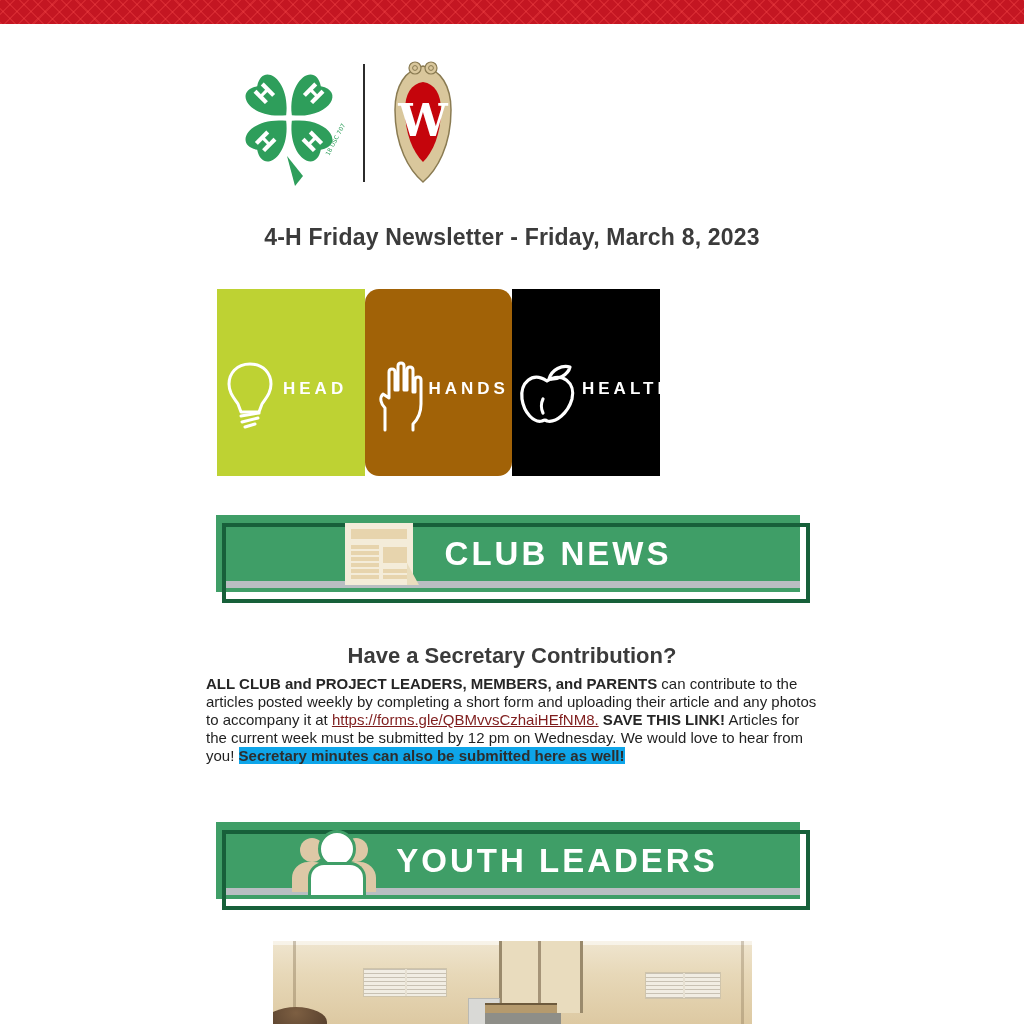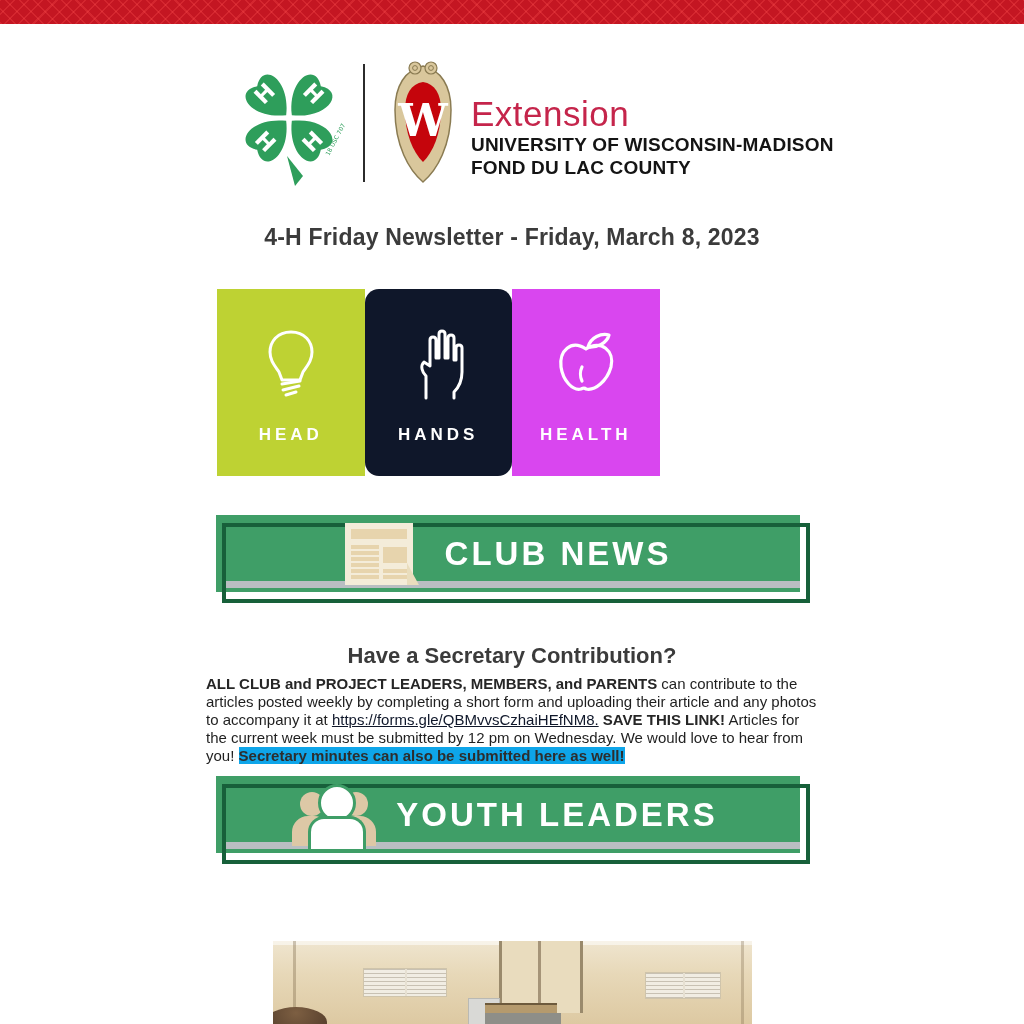--- a/index.html
+++ b/index.html
@@ -23,21 +23,21 @@
   .wordmark{margin-left:8px;padding-top:28px;}
   .wm-extension{font-size:35px;color:#c5254b;letter-spacing:0.5px;line-height:38px;font-weight:400;}
   .wm-line{font-size:19px;font-weight:bold;color:#141414;line-height:23px;letter-spacing:0.2px;}
   
   .nl-title{
     position:absolute;left:0;top:224px;width:1024px;text-align:center;
     font-size:23px;font-weight:bold;color:#3b3b3b;letter-spacing:0.2px;
   }
   
   .pillars{position:absolute;left:217px;top:289px;width:590px;height:187px;display:flex;}
-  .pillar{width:147.5px;height:187px;display:flex;flex-direction:column;align-items:center;}
+  .pillar{width:147.5px;height:187px;display:flex;flex-direction:row;align-items:center;}
   .pillar-icon{margin-top:28px;height:96px;display:flex;align-items:center;justify-content:center;}
   .pillar-label{margin-top:12px;color:#ffffff;font-size:17px;font-weight:bold;letter-spacing:4px;}
   
   .banner{position:absolute;width:594px;height:88px;}
   .banner-green{position:absolute;left:0;top:0;width:584px;height:77px;background:#3f9e67;}
   .banner-frame{position:absolute;left:6px;top:8px;width:580px;height:72px;border:4px solid #17603a;}
   .banner-stripe{position:absolute;left:10px;top:66px;width:574px;height:7px;background:#b9bec2;}
   .banner-content{position:absolute;left:0;top:0;width:584px;height:77px;display:flex;align-items:center;justify-content:center;}
   .banner-label{color:#ffffff;font-size:33px;font-weight:bold;letter-spacing:3px;margin-left:26px;text-align:right;}
   
@@ -65,21 +65,21 @@
   
   .contrib-heading{
     position:absolute;left:0;top:643px;width:1024px;text-align:center;
     font-size:22px;font-weight:bold;color:#3b3b3b;
   }
   .contrib-body{
     position:absolute;left:206px;top:675px;width:614px;
     font-size:15px;line-height:18px;color:#1f1f1f;
   }
   .contrib-body b{color:#262626;}
-  .contrib-link{color:#0f172a;}
+  .contrib-link{color:#7f1d1d;}
   .hl{background:#0ea5e9;font-weight:bold;color:#2d2d2d;}
   
   .photo{
     position:absolute;left:273px;top:941px;width:479px;height:83px;overflow:hidden;
     background:linear-gradient(180deg,#efe5cf 0%,#e7d8b8 40%,#ddc9a2 100%);
   }
   .ph-corner{position:absolute;left:20px;top:0;width:3px;height:83px;background:rgba(120,100,70,.35);}
   .ph-corner2{position:absolute;left:468px;top:0;width:3px;height:83px;background:rgba(120,100,70,.3);}
   .ph-vent{
     position:absolute;background:#f1ede3;border:1px solid #cfc4ab;
@@ -132,50 +132,45 @@
     <svg width="80" height="134" viewBox="0 0 80 134">
       <path d="M40 10 C 22 14 12 30 12 54 C 12 90 26 114 40 126 C 54 114 68 90 68 54 C 68 30 58 14 40 10 Z" fill="#d9c79c" stroke="#8a7b52" stroke-width="1.5"></path>
       <circle cx="32" cy="12" r="6" fill="#d9c79c" stroke="#8a7b52" stroke-width="1.2"></circle>
       <circle cx="48" cy="12" r="6" fill="#d9c79c" stroke="#8a7b52" stroke-width="1.2"></circle>
       <circle cx="32" cy="12" r="2.4" fill="none" stroke="#8a7b52" stroke-width="1"></circle>
       <circle cx="48" cy="12" r="2.4" fill="none" stroke="#8a7b52" stroke-width="1"></circle>
       <path d="M40 26 C 28 28 22 38 22 54 C 22 78 30 96 40 106 C 50 96 58 78 58 54 C 58 38 52 28 40 26 Z" fill="#c5050c"></path>
       <text x="40" y="80" text-anchor="middle" font-family="DejaVu Serif, serif" font-size="44" font-weight="bold" fill="#ffffff">W</text>
     </svg>
   </div>
-  <div class="wordmark">
-    <div class="wm-extension">Extension</div>
-    <div class="wm-line">UNIVERSITY OF WISCONSIN-MADISON</div>
-    <div class="wm-line">FOND DU LAC COUNTY</div>
-  </div>
 </div>
 
 <div class="nl-title">4-H Friday Newsletter - Friday, March 8, 2023</div>
 
 <div class="pillars">
   <div class="pillar" style="background: rgb(190, 210, 51);">
     <div class="pillar-icon">
       <svg width="66" height="78" viewBox="0 0 66 78" fill="none" stroke="#ffffff" stroke-width="3" stroke-linecap="round" stroke-linejoin="round">
         <path d="M33 6 C 19 6 12 16 12 26 C 12 35 17 40 21 46 L 24 54 L 42 54 L 45 46 C 49 40 54 35 54 26 C 54 16 47 6 33 6 Z"></path>
         <path d="M24 58 L 42 55"></path>
         <path d="M25 64 L 41 60"></path>
         <path d="M28 69 L 38 66"></path>
       </svg>
     </div>
     <div class="pillar-label">HEAD</div>
   </div>
-  <div class="pillar" style="background: #0f172a; border-radius: 14px;">
+  <div class="pillar" style="background: #a16207; border-radius: 14px;">
     <div class="pillar-icon">
       <svg width="64" height="78" viewBox="0 0 64 78" fill="none" stroke="#ffffff" stroke-width="3" stroke-linecap="round" stroke-linejoin="round">
         <path d="M20 72 L20 50 C 16 46 14 40 18 36 L 24 40 L 24 14 C 24 10 30 10 30 14 L 30 32 L 33 32 L 33 8 C 33 4 39 4 39 8 L 39 32 L 42 32 L 42 12 C 42 8 48 8 48 12 L 48 34 L 50 34 L 50 22 C 50 18 56 18 56 22 L 56 46 C 56 56 52 62 48 66 L 48 72"></path>
       </svg>
     </div>
     <div class="pillar-label">HANDS</div>
   </div>
-  <div class="pillar" style="background: #d946ef;">
+  <div class="pillar" style="background: #000000;">
     <div class="pillar-icon">
       <svg width="70" height="76" viewBox="0 0 70 76" fill="none" stroke="#ffffff" stroke-width="3.2" stroke-linecap="round" stroke-linejoin="round">
         <path d="M35 22 C 20 12 8 24 10 40 C 12 54 22 64 30 62 C 32 61 34 61 35 62 C 44 64 56 54 60 40 C 64 24 50 12 35 22 Z"></path>
         <path d="M37 20 C 40 10 50 6 58 8 C 56 16 46 21 37 20 Z"></path>
         <path d="M31 54 C 29 50 29 44 31 40"></path>
       </svg>
     </div>
     <div class="pillar-label">HEALTH</div>
   </div>
 </div>
@@ -201,21 +196,21 @@
     </div>
     <div class="banner-label">CLUB NEWS</div>
   </div>
 </div>
 
 <div class="contrib-heading">Have a Secretary Contribution?</div>
 <div class="contrib-body">
   <b>ALL CLUB and PROJECT LEADERS, MEMBERS, and PARENTS</b><span> can contribute to the articles posted weekly by completing a short form and uploading their article and any photos to accompany it at </span><a href="#" class="contrib-link">https://forms.gle/QBMvvsCzhaiHEfNM8.</a><span> </span><b>SAVE THIS LINK!</b><span> Articles for the current week must be submitted by 12 pm on Wednesday. We would love to hear from you! </span><span class="hl">Secretary minutes can also be submitted here as well!</span>
 </div>
 
-<div class="banner" style="left:216px;top:776px;border-radius:28px;">
+<div class="banner" style="left:216px;top:822px;border-radius:28px;">
   <div class="banner-green"></div>
   <div class="banner-frame"></div>
   <div class="banner-stripe"></div>
   <div class="banner-content">
     <div class="ppl">
       <div class="head tan hL"></div>
         <div class="body tan bL"></div>
       <div class="head tan hR"></div>
         <div class="body tan bR"></div>
       <div class="head white hC"></div>

